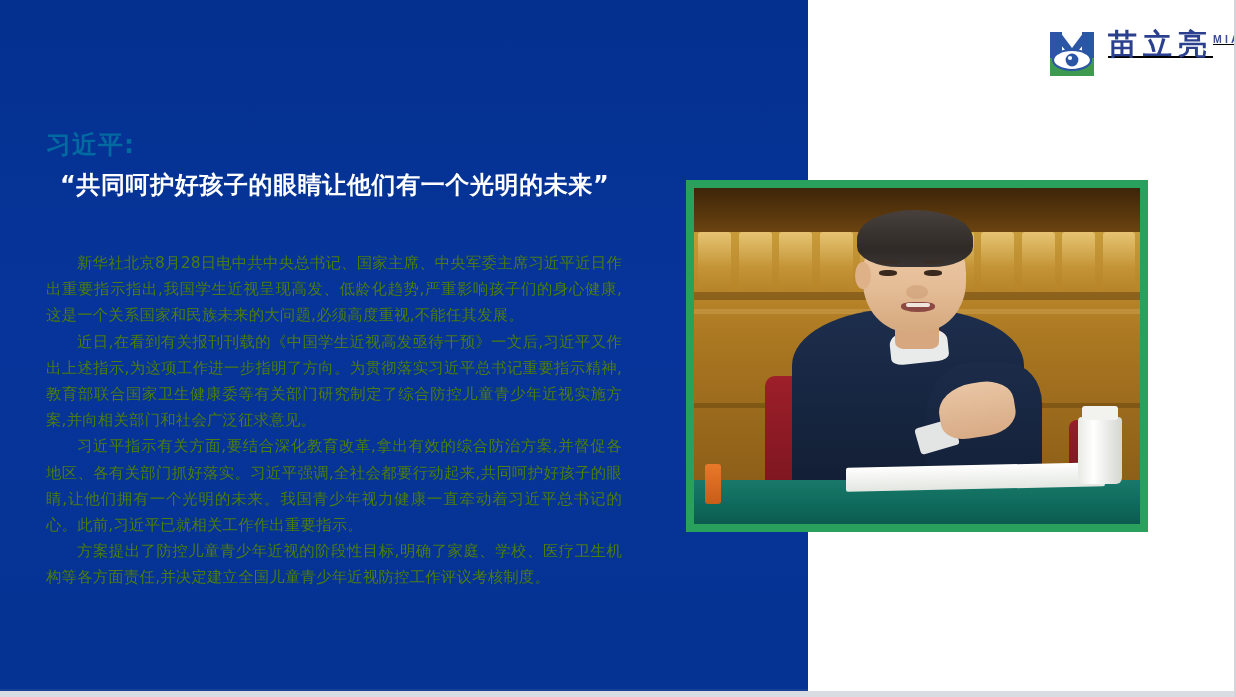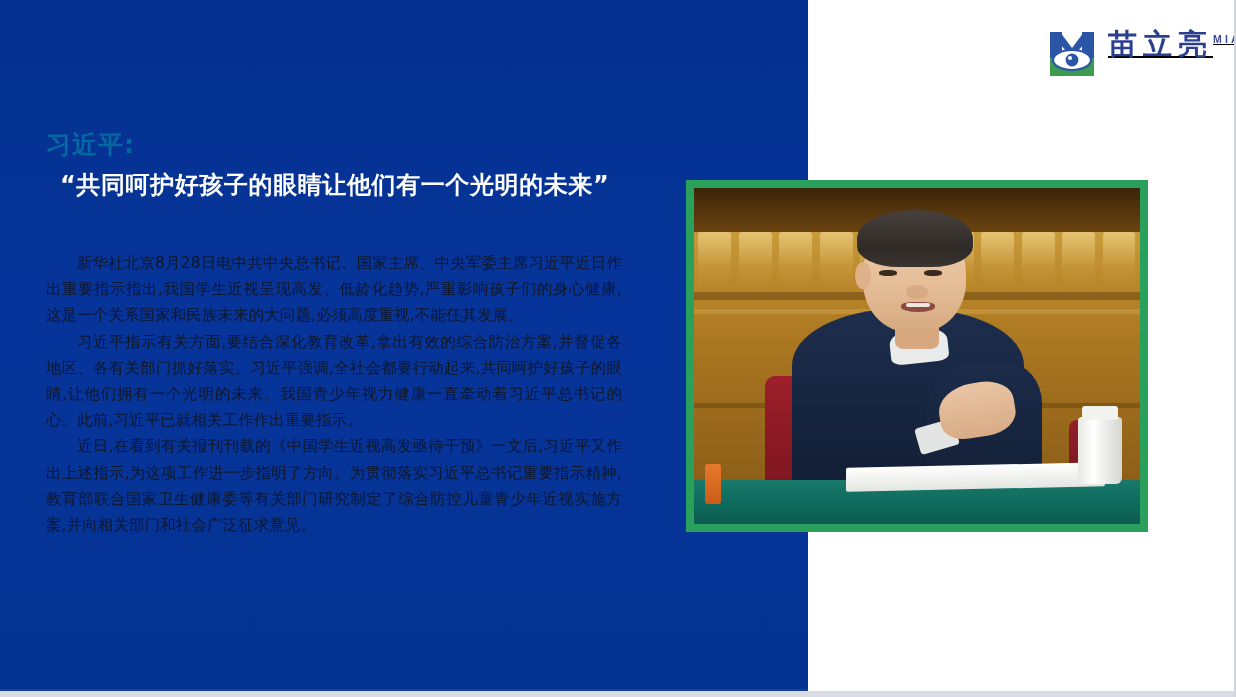--- a/index.html
+++ b/index.html
@@ -131,21 +131,21 @@
 
   
   .body-copy {
     position: absolute;
     left: 46px;
     top: 250px;
     width: 576px;
   }
   .body-copy p {
     margin: 0;
-    color: #0f172a;
+    color: #4d7c0f;
     font-size: 15.4px;
     line-height: 26.2px;
     text-indent: 31px;
     text-align: justify;
     text-justify: inter-character;
     letter-spacing: .2px;
   }
 
   
   .photo-frame {
@@ -329,22 +329,23 @@
     </div>
   </div>
 
   <div class="headline">
     <div class="headline-name">习近平:</div>
     <div class="headline-quote">“共同呵护好孩子的眼睛让他们有一个光明的未来”</div>
   </div>
 
   <div class="body-copy">
     <p>新华社北京8月28日电中共中央总书记、国家主席、中央军委主席习近平近日作出重要指示指出,我国学生近视呈现高发、低龄化趋势,严重影响孩子们的身心健康,这是一个关系国家和民族未来的大问题,必须高度重视,不能任其发展。</p>
+    <p>近日,在看到有关报刊刊载的《中国学生近视高发亟待干预》一文后,习近平又作出上述指示,为这项工作进一步指明了方向。为贯彻落实习近平总书记重要指示精神,教育部联合国家卫生健康委等有关部门研究制定了综合防控儿童青少年近视实施方案,并向相关部门和社会广泛征求意见。</p>
     <p>习近平指示有关方面,要结合深化教育改革,拿出有效的综合防治方案,并督促各地区、各有关部门抓好落实。习近平强调,全社会都要行动起来,共同呵护好孩子的眼睛,让他们拥有一个光明的未来。我国青少年视力健康一直牵动着习近平总书记的心。此前,习近平已就相关工作作出重要指示。</p>
-    <p>近日,在看到有关报刊刊载的《中国学生近视高发亟待干预》一文后,习近平又作出上述指示,为这项工作进一步指明了方向。为贯彻落实习近平总书记重要指示精神,教育部联合国家卫生健康委等有关部门研究制定了综合防控儿童青少年近视实施方案,并向相关部门和社会广泛征求意见。</p>
+    <p>方案提出了防控儿童青少年近视的阶段性目标,明确了家庭、学校、医疗卫生机构等各方面责任,并决定建立全国儿童青少年近视防控工作评议考核制度。</p>
   </div>
 
   <div class="photo-frame">
     <div class="photo">
       <div class="ph-wallTop"></div>
       <div class="ph-wall"></div>
       <div class="ph-cols">
         <div class="ph-col"></div>
           <div class="ph-col"></div>
           <div class="ph-col"></div>

